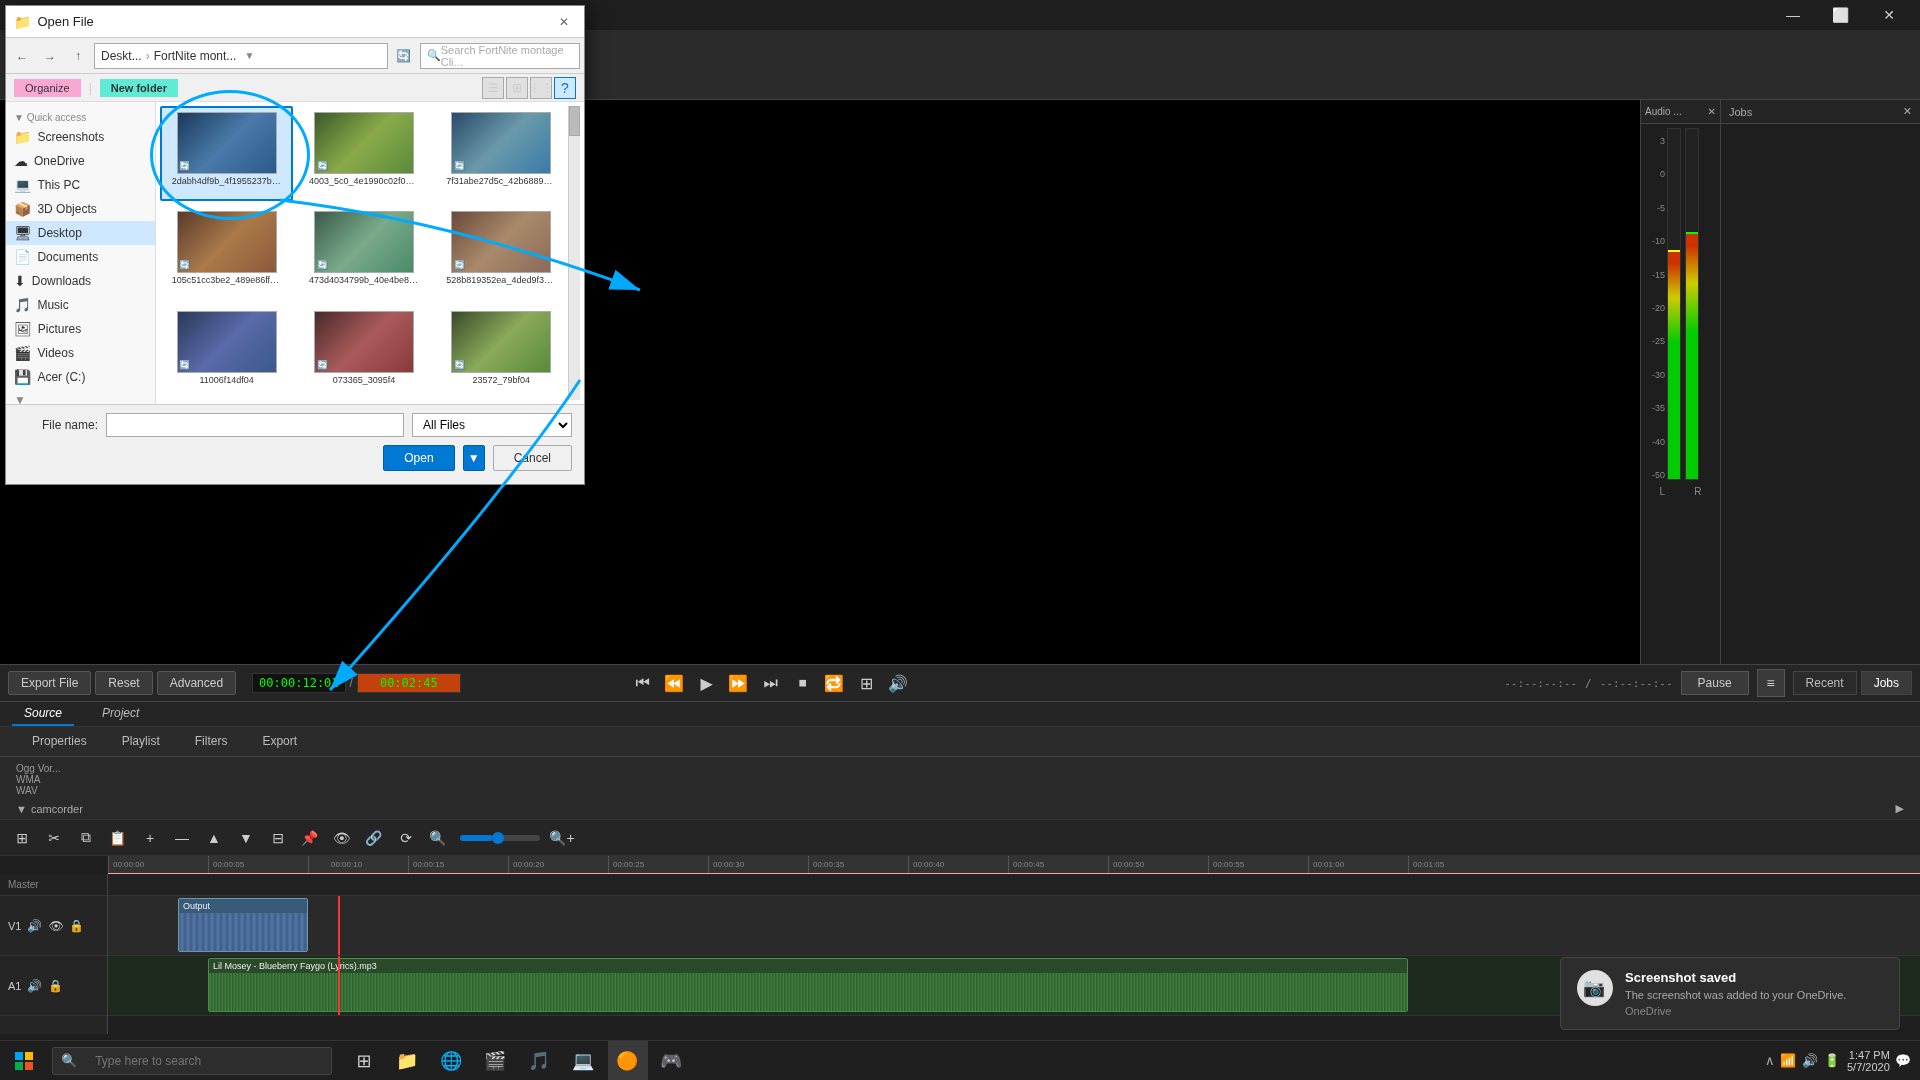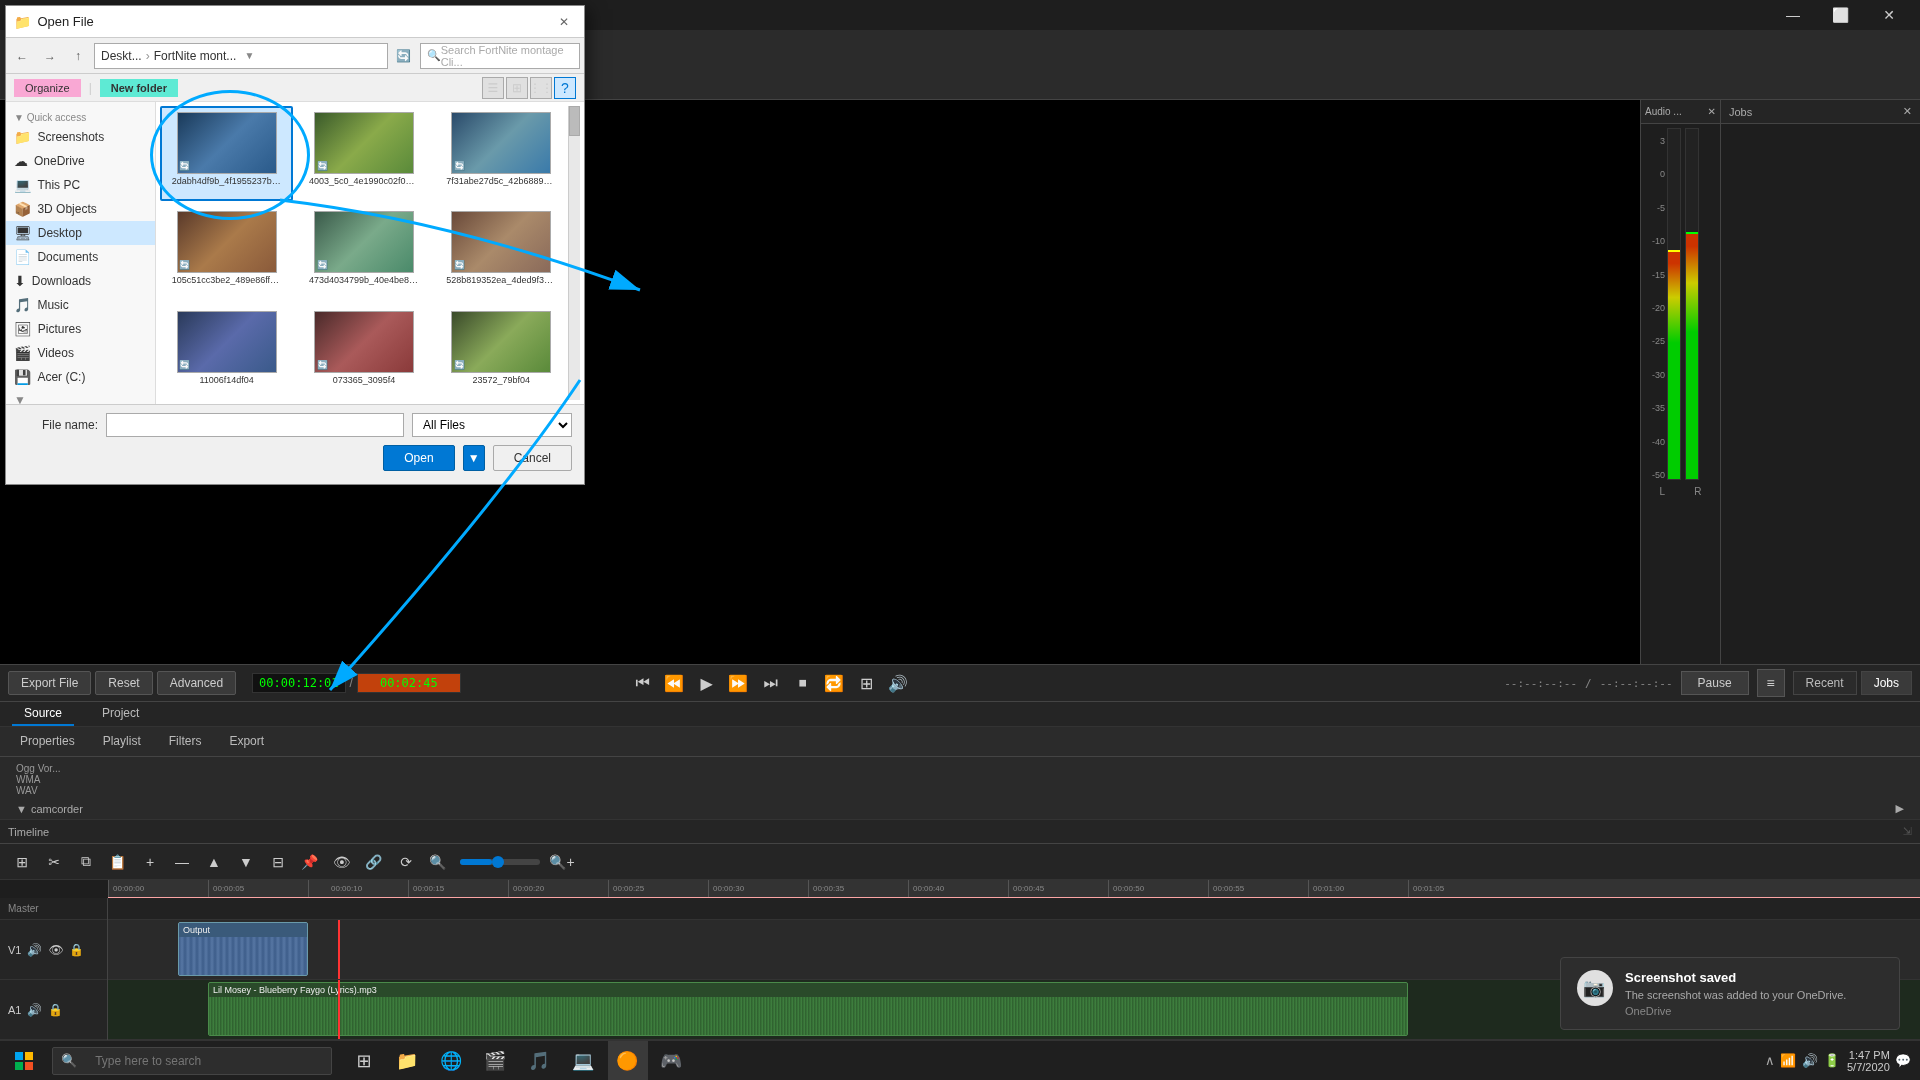--- a/index.html
+++ b/index.html
@@ -42,21 +42,21 @@
 
     
     .jobs-panel { width: 200px; background: #1e1e1e; border-left: 1px solid #444; }
     .jobs-header { height: 24px; background: #252525; display: flex; align-items: center; padding: 0 8px; font-size: 11px; color: #aaa; border-bottom: 1px solid #444; justify-content: space-between; }
     .transport-controls { display: flex; align-items: center; gap: 4px; margin-left: 160px; }
     .transport-btn { width: 28px; height: 28px; display: flex; align-items: center; justify-content: center; cursor: pointer; color: #ccc; font-size: 16px; }
     .sp-tab { padding: 4px 12px; cursor: pointer; color: #bbb; font-size: 12px; border-bottom: 2px solid transparent; }
     .sp-tab.active { border-bottom: 2px solid #0078d4; color: #fff; }
 
     
-    .prop-tabs-bar { height: 30px; background: #2b2b2b; display: flex; align-items: center; padding: 0 8px; gap: 4px; border-bottom: 1px solid #444; }
+    .prop-tabs-bar { height: 30px; background: #2b2b2b; display: flex; align-items: center; padding: 0 20px; gap: 11px; border-bottom: 1px solid #444; }
     .prop-tab { padding: 4px 12px; cursor: pointer; color: #bbb; font-size: 12px; border-bottom: 2px solid transparent; }
 
     
     .timeline-section { height: 220px; background: #1e1e1e; position: relative; }
     .timeline-header-bar { height: 24px; background: #252525; display: flex; align-items: center; padding: 0 8px; border-bottom: 1px solid #444; font-size: 11px; color: #aaa; }
     .timeline-toolbar { height: 36px; background: #252525; display: flex; align-items: center; padding: 0 8px; gap: 4px; border-bottom: 1px solid #333; }
     .tl-btn { width: 28px; height: 28px; display: flex; align-items: center; justify-content: center; cursor: pointer; color: #ccc; font-size: 14px; border-radius: 2px; }
 
     .timeline-content { display: flex; height: 160px; overflow: hidden; }
     .timeline-tracks-label { width: 108px; background: #252525; border-right: 1px solid #444; }
@@ -256,21 +256,21 @@
 
     <button class="pause-btn">Pause</button>
     <div class="menu-btn">≡</div>
 
     <div class="recent-jobs-tabs">
       <div class="rj-tab">Recent</div>
       <div class="rj-tab active">Jobs</div>
     </div>
   </div>
 
-  <div style="background:#252525; border-bottom:1px solid #333; display:flex; align-items:center; padding:0 12px; gap:16px;">
+  <div style="background:#252525; border-bottom:1px solid #333; display:flex; align-items:center; padding:0 12px; gap:16px;font-style:italic;">
     <div class="sp-tab active">Source</div>
     <div class="sp-tab">Project</div>
   </div>
 
   <div class="prop-tabs-bar">
     <div class="prop-tab">Properties</div>
     <div class="prop-tab">Playlist</div>
     <div class="prop-tab">Filters</div>
     <div class="prop-tab">Export</div>
   </div>
@@ -282,24 +282,20 @@
       <div>WAV</div>
     </div>
     <div class="camcorder-row">
       <span>▼</span>
       <span>camcorder</span>
       <span style="margin-left:auto;">▶</span>
     </div>
   </div>
 
   <div class="timeline-section">
-    <div class="timeline-header-bar">
-      <span>Timeline</span>
-      <span style="margin-left:auto; color:#555;">⇲</span>
-    </div>
 
     <div class="timeline-toolbar">
       <div class="tl-btn">⊞</div>
       <div class="tl-btn">✂</div>
       <div class="tl-btn">⧉</div>
       <div class="tl-btn">📋</div>
       <div class="tl-btn">+</div>
       <div class="tl-btn">—</div>
       <div class="tl-btn">▲</div>
       <div class="tl-btn">▼</div>

